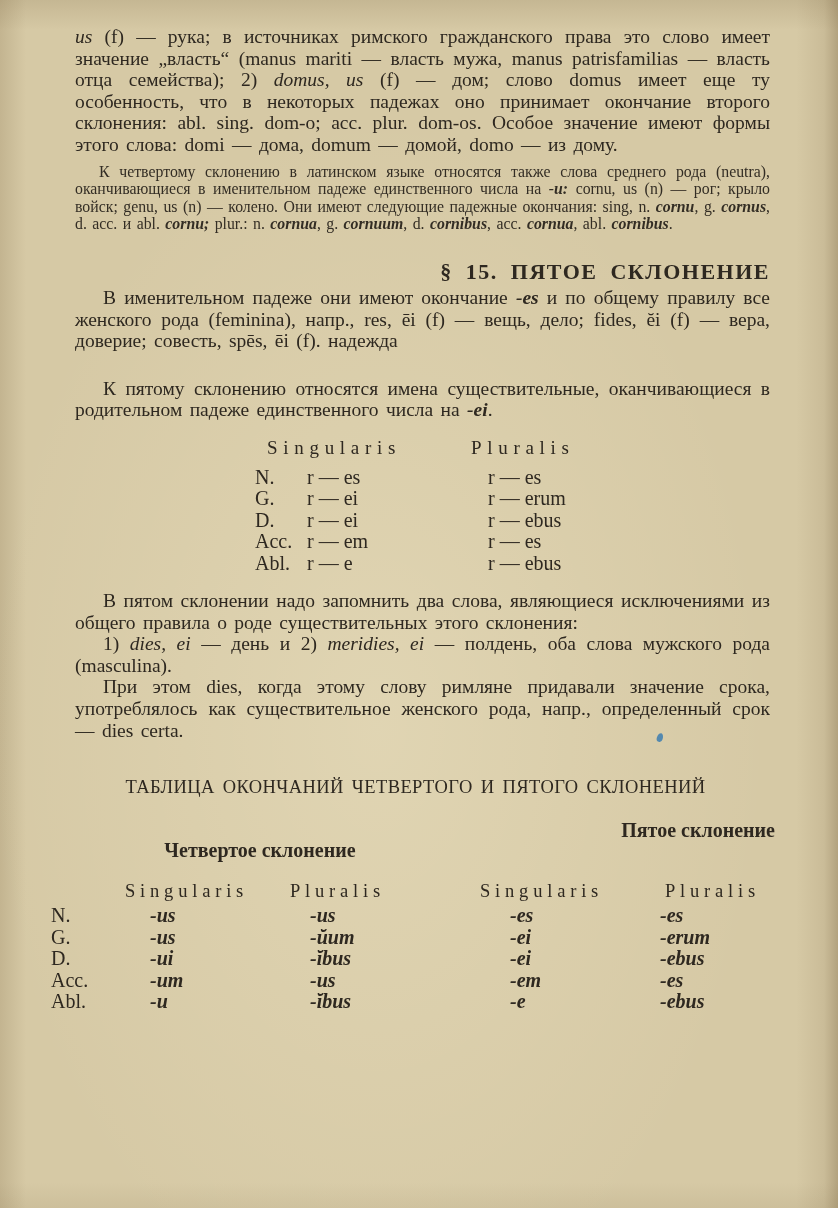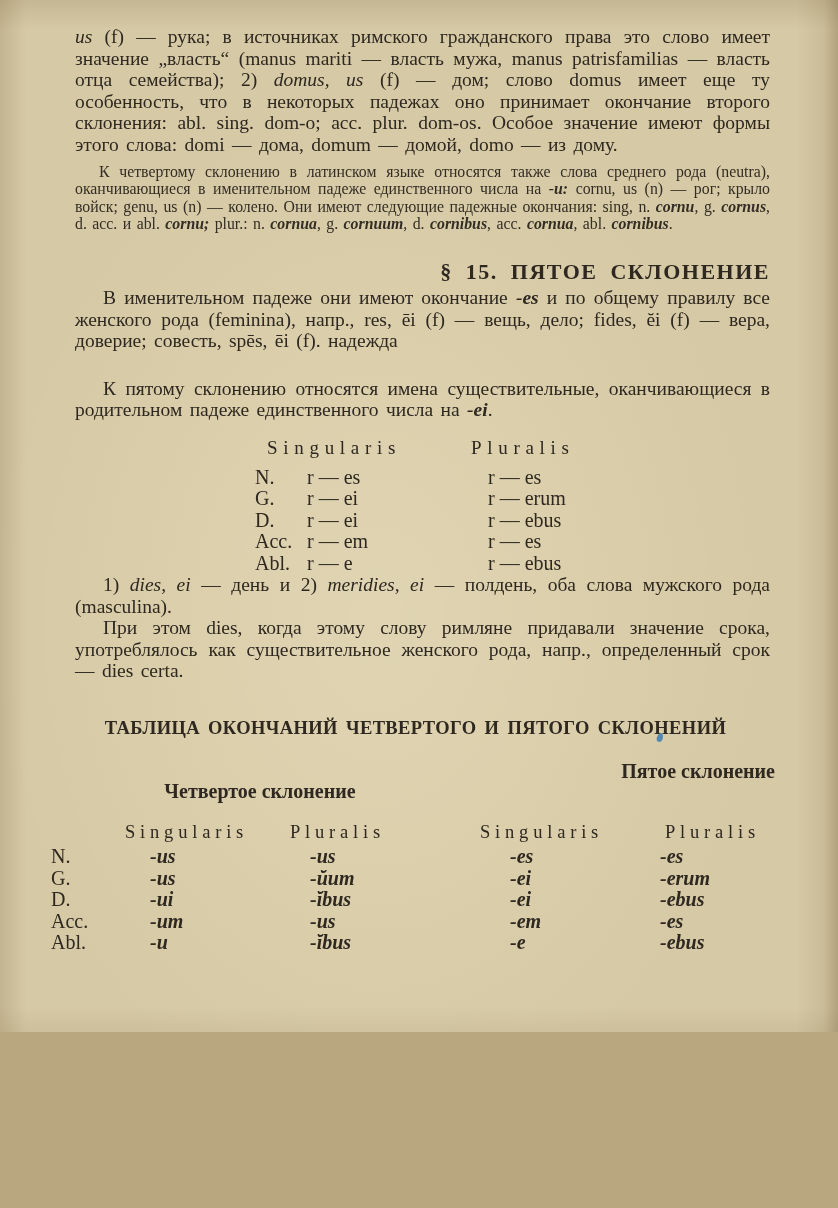--- a/index.html
+++ b/index.html
@@ -4,21 +4,21 @@
 <style>
   html,body{margin:0;padding:0;}
   body{
     width:838px;height:1208px;
     font-family:"Liberation Serif","DejaVu Serif",serif;
     background:#b9a87f;
     overflow:hidden;
   }
   .page{
     position:relative;
-    width:838px;height:1032px;
+    width:838px;height:1208px;
     color:#2e2820;
     background:
       radial-gradient(ellipse at 45% 60%, rgba(255,248,220,0.25) 0%, rgba(0,0,0,0) 60%),
       linear-gradient(to left, rgba(96,72,36,0.30) 0px, rgba(96,72,36,0.10) 14px, rgba(0,0,0,0) 42px),
       linear-gradient(to right, rgba(96,72,36,0.16) 0px, rgba(0,0,0,0) 26px),
       linear-gradient(to bottom, rgba(96,72,36,0.14) 0px, rgba(0,0,0,0) 30px),
       linear-gradient(to top, rgba(96,72,36,0.08) 0px, rgba(0,0,0,0) 26px),
       #d6c9a5;
     box-sizing:border-box;
     padding:26px 68px 0 75px;
@@ -70,21 +70,21 @@
     line-height:21.4px;
   }
   .paradigm-row .case{ width:52px; }
   .paradigm-row .sg{ width:181px; }
   .paradigm-row .pl{ }
 
   .block-gap{ margin-top:16px; }
 
   
   .endings-title{
-    font-weight:bold;
+    font-weight:normal;
     font-size:18.5px;
     letter-spacing:0.4px;
     text-align:center;
     margin:36px 0 0 -14px;
     word-spacing:3px;
   }
   .endings{
     margin:0 0 0 -30px; 
     width:740px;
   }
@@ -174,20 +174,21 @@
       <span class="sg">r — em</span>
       <span class="pl">r — es</span>
     </div>
     <div class="paradigm-row">
       <span class="case">Abl.</span>
       <span class="sg">r — e</span>
       <span class="pl">r — ebus</span>
     </div>
   </div>
 
+  <p class="para indent block-gap"><span>В пятом склонении надо запомнить два слова, являющиеся исключениями из общего правила о роде существительных этого склонения:</span></p>
 
   <p class="para indent"><span>1) </span><span class="lat">dies, ei</span><span> — день и 2) </span><span class="lat">meridies, ei</span><span> — полдень, оба слова мужского рода (masculina).</span></p>
 
   <p class="para indent"><span>При этом dies, когда этому слову римляне придавали значение срока, употреблялось как существительное женского рода, напр., определенный срок — dies certa.</span></p>
 
   <div class="endings-title">ТАБЛИЦА ОКОНЧАНИЙ ЧЕТВЕРТОГО И ПЯТОГО СКЛОНЕНИЙ</div>
 
   <div class="endings">
     <div class="group-head">
       <span class="g4">Четвертое склонение</span>

